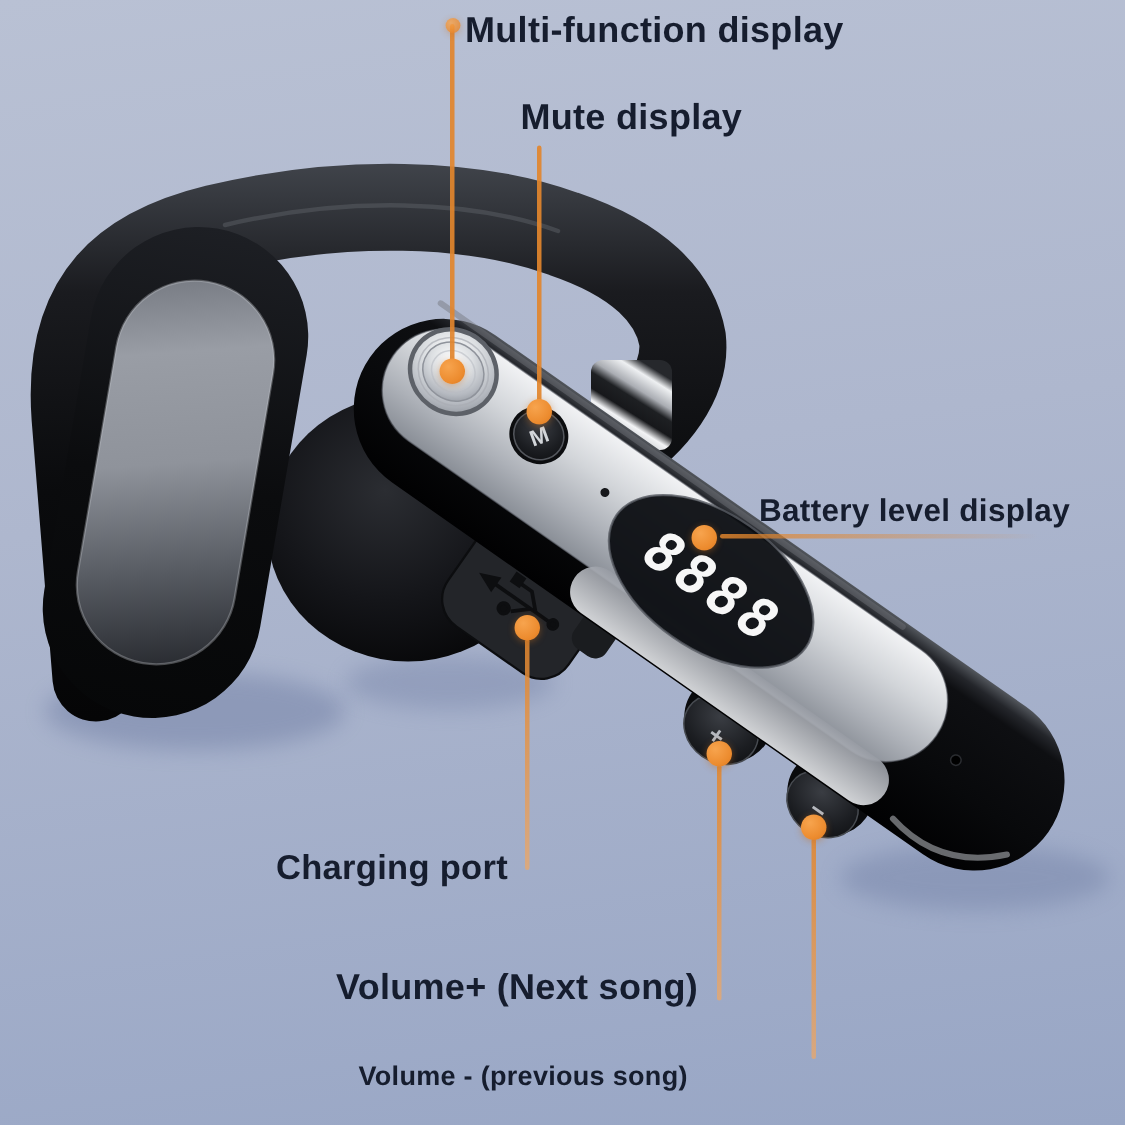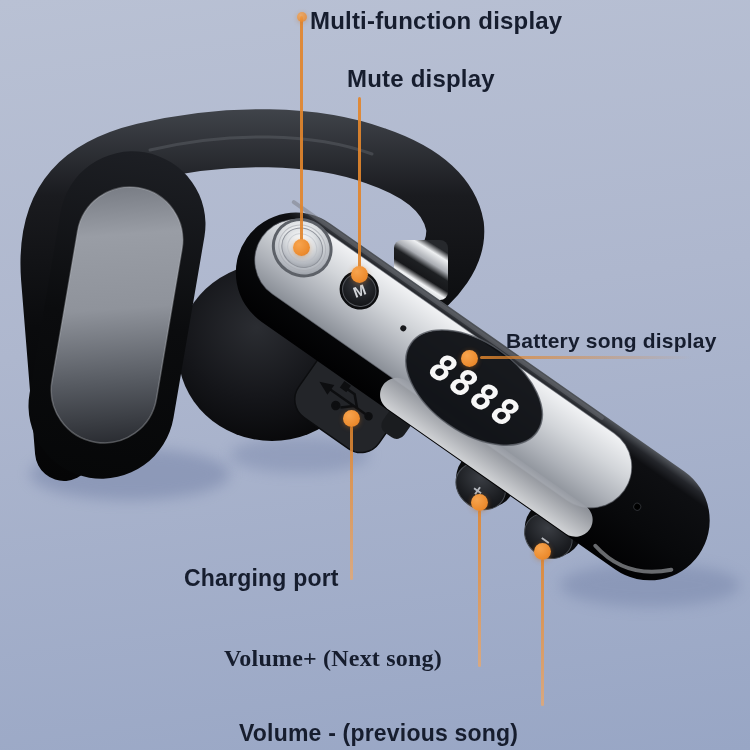--- a/index.html
+++ b/index.html
@@ -16,22 +16,22 @@
     font-weight:700;
     color:#161d2e;
     letter-spacing:.2px;
     white-space:nowrap;
     z-index:3;
   }
   #lbl-mf{left:310px;top:7px;font-size:24px;}
   #lbl-mute{left:347px;top:65px;font-size:24px;}
   #lbl-batt{left:506px;top:329px;font-size:21px;}
   #lbl-chg{left:184px;top:565px;font-size:23px;text-align:center;}
-  #lbl-vup{left:224px;top:645px;font-size:24px;font-family:Liberation Serif, serif;}
-  #lbl-vdn{left:239px;top:707px;font-size:23px;margin-top:13px;}
+  #lbl-vup{left:224px;top:645px;font-size:24px;}
+  #lbl-vdn{left:239px;top:707px;font-size:18px;}
 
   .callout-line{
     position:absolute;
     width:3px;
     background:#e2862d;
     opacity:.92;
     border-radius:2px;
     z-index:2;
   }
   #line-mf{left:300px;top:16px;height:226px;}
@@ -224,18 +224,18 @@
   <div class="callout-dot" id="dot-mf-top"></div>
   <div class="callout-dot" id="dot-mf"></div>
   <div class="callout-dot" id="dot-mute"></div>
   <div class="callout-dot" id="dot-batt"></div>
   <div class="callout-dot" id="dot-chg"></div>
   <div class="callout-dot" id="dot-vup"></div>
   <div class="callout-dot" id="dot-vdn"></div>
 
   <div class="callout-label" id="lbl-mf">Multi-function display</div>
   <div class="callout-label" id="lbl-mute">Mute display</div>
-  <div class="callout-label" id="lbl-batt">Battery song display</div>
+  <div class="callout-label" id="lbl-batt">Battery level display</div>
   <div class="callout-label" id="lbl-chg">Charging port</div>
   <div class="callout-label" id="lbl-vup">Volume+ (Next song)</div>
   <div class="callout-label" id="lbl-vdn">Volume - (previous song)</div>
 
 </div>
 
 </body></html>

